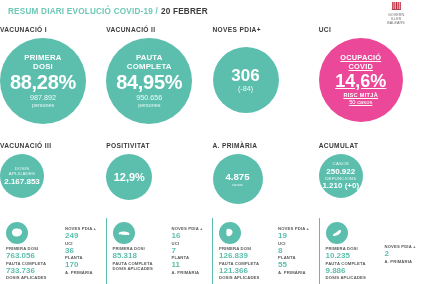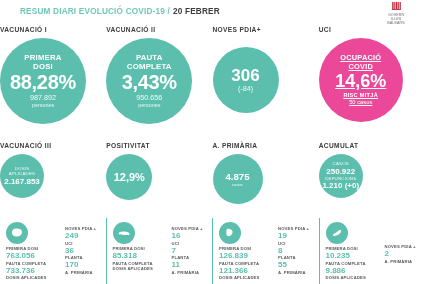--- a/index.html
+++ b/index.html
@@ -7,21 +7,21 @@
     width: 425px; height: 284px;
     background: #ffffff;
     font-family: "Liberation Sans", sans-serif;
     overflow: hidden;
   }
   .page { position: relative; width: 425px; height: 284px; }
 
   
   .header {
     position: absolute; left: 0; top: 0; width: 425px; height: 22px;
-    display: flex; align-items: center; padding-left: 20px;
+    display: flex; align-items: center; padding-left: 8px;
   }
   .hdr-title {
     font-size: 8.2px; font-weight: bold; letter-spacing: .2px;
     color: #6fc8b6; white-space: nowrap;
   }
   .hdr-date {
     font-size: 8.2px; font-weight: bold; letter-spacing: .2px;
     color: #3b3b3b; margin-left: 3px; white-space: nowrap;
   }
   .logo {
@@ -142,21 +142,21 @@
         <div class="lbl-sub">987.892</div>
         <div class="lbl-sub2">persones</div>
       </div>
     </div>
 
     <div class="col">
       <div class="cap">VACUNACIÓ II</div>
       <div class="circle c-teal big-circle">
         <div class="lbl-top">PAUTA</div>
         <div class="lbl-top">COMPLETA</div>
-        <div class="val-xl">3,43%</div>
+        <div class="val-xl">84,95%</div>
         <div class="lbl-sub">950.656</div>
         <div class="lbl-sub2">persones</div>
       </div>
     </div>
 
     <div class="col">
       <div class="cap">NOVES PDIA+</div>
       <div class="circle c-teal mid-circle">
         <div class="val-lg">306</div>
         <div class="lbl-sub">(-84)</div>

